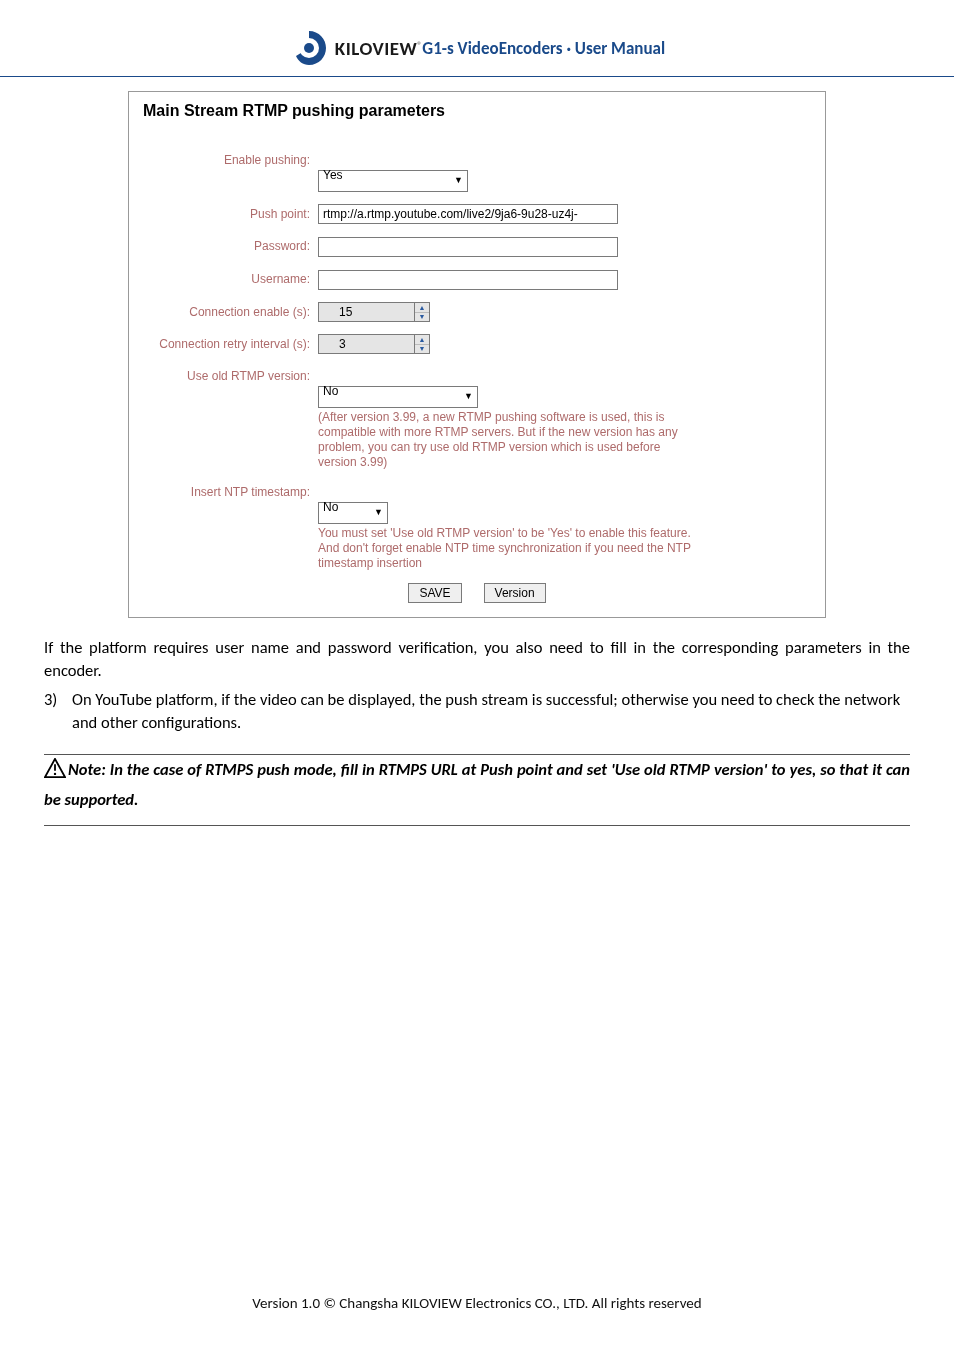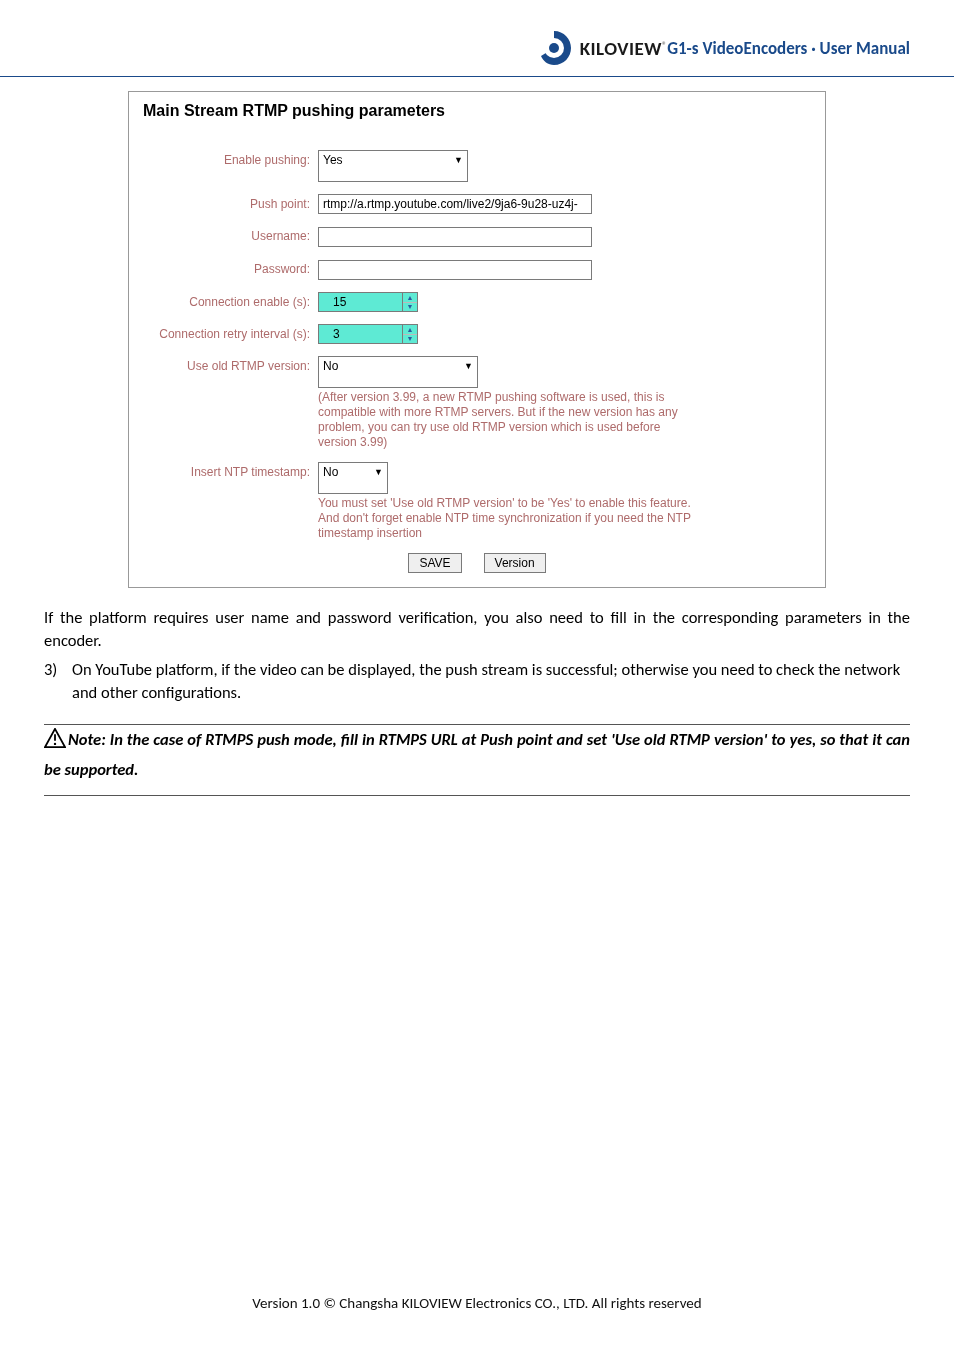--- a/index.html
+++ b/index.html
@@ -6,21 +6,21 @@
   body {
     width: 954px;
     height: 1350px;
     background: #fff;
     font-family: Calibri, Arial, sans-serif;
     color: #000;
     position: relative;
   }
   .header-bar {
     display: flex;
-    justify-content: flex-end;
+    justify-content: center;
     align-items: center;
     padding: 28px 44px 8px 44px;
     border-bottom: 1.5px solid #1a4a8a;
   }
   .logo-wrap { display: flex; align-items: center; gap: 6px; }
   .logo-icon { width: 40px; height: 40px; }
   .logo-text { font-size: 19px; font-weight: 800; color: #1a1a1a; letter-spacing: 0.5px; }
   .logo-r { font-size: 9px; vertical-align: super; color: #888; }
   .header-title { font-size: 17px; font-weight: 700; color: #1a4a8a; }
 
@@ -29,33 +29,33 @@
     border: 1px solid #999;
     padding: 10px 14px 14px 14px;
     font-family: Arial, Helvetica, sans-serif;
   }
   .panel-title { font-size: 16px; font-weight: 700; color: #000; margin-bottom: 30px; }
   .form-row { display: flex; align-items: flex-start; margin-bottom: 12px; font-size: 12px; }
   .form-label { width: 175px; text-align: right; color: #ae6b6b; padding-right: 8px; padding-top: 3px; }
   .form-field { flex: 1; }
   .sel {
     border: 1px solid #7a7a7a; background: #fff; font-size: 12px;
-    height: 32px; padding: 0 18px 12px 4px; position: relative; display: inline-flex; align-items: center;
+    height: 22px; padding: 0 18px 12px 4px; position: relative; display: inline-flex; align-items: center; margin-top: 20px;
   }
   .sel::after { content: "▼"; font-size: 9px; position: absolute; right: 4px; top: 4px; color: #000; }
   .sel-w1 { width: 150px; }
   .sel-w2 { width: 160px; }
   .sel-w3 { width: 70px; }
   .txt {
     border: 1px solid #7a7a7a; background: #fff; font-size: 12px;
-    height: 20px; width: 274px; padding: 0 4px; display: inline-flex; align-items: center;
+    height: 20px; width: 300px; padding: 0 4px; display: inline-flex; align-items: center;
   }
   .spin {
-    border: 1px solid #7a7a7a; background: #5eead4; font-size: 12px;
-    height: 20px; width: 100px; padding: 0 14px; display: inline-flex; align-items: center; position: relative;
+    border: 1px solid #7a7a7a; background: #e5e5e5; font-size: 12px;
+    height: 20px; width: 112px; padding: 0 20px; display: inline-flex; align-items: center; position: relative;
   }
   .spin-arrows {
     position: absolute; right: 0; top: 0; bottom: 0; width: 15px;
     border-left: 1px solid #7a7a7a; display: flex; flex-direction: column;
   }
   .spin-up, .spin-down { flex:1; display:flex; align-items:center; justify-content:center; font-size:7px; line-height:1; color:#2a5aa0; }
   .spin-up { border-bottom: 1px solid #bbb; }
   .hint { color: #ae6b6b; font-size: 12px; line-height: 1.25; max-width: 380px; margin-top: 2px; }
   .btn-row { display:flex; justify-content:center; gap:22px; margin-top: 8px; }
   .btn {
@@ -115,30 +115,30 @@
   <div class="form-row">
     <div class="form-label">Push point:</div>
     <div class="form-field">
       <div class="txt">
           <span>rtmp://a.rtmp.youtube.com/live2/9ja6-9u28-uz4j-</span>
         </div>
     </div>
   </div>
 
   <div class="form-row">
-    <div class="form-label">Username:</div>
+    <div class="form-label">Password:</div>
     <div class="form-field">
       <div class="txt">
           <span></span>
         </div>
     </div>
   </div>
 
   <div class="form-row">
-    <div class="form-label">Password:</div>
+    <div class="form-label">Username:</div>
     <div class="form-field">
       <div class="txt">
           <span></span>
         </div>
     </div>
   </div>
 
   <div class="form-row">
     <div class="form-label">Connection enable (s):</div>
     <div class="form-field">

